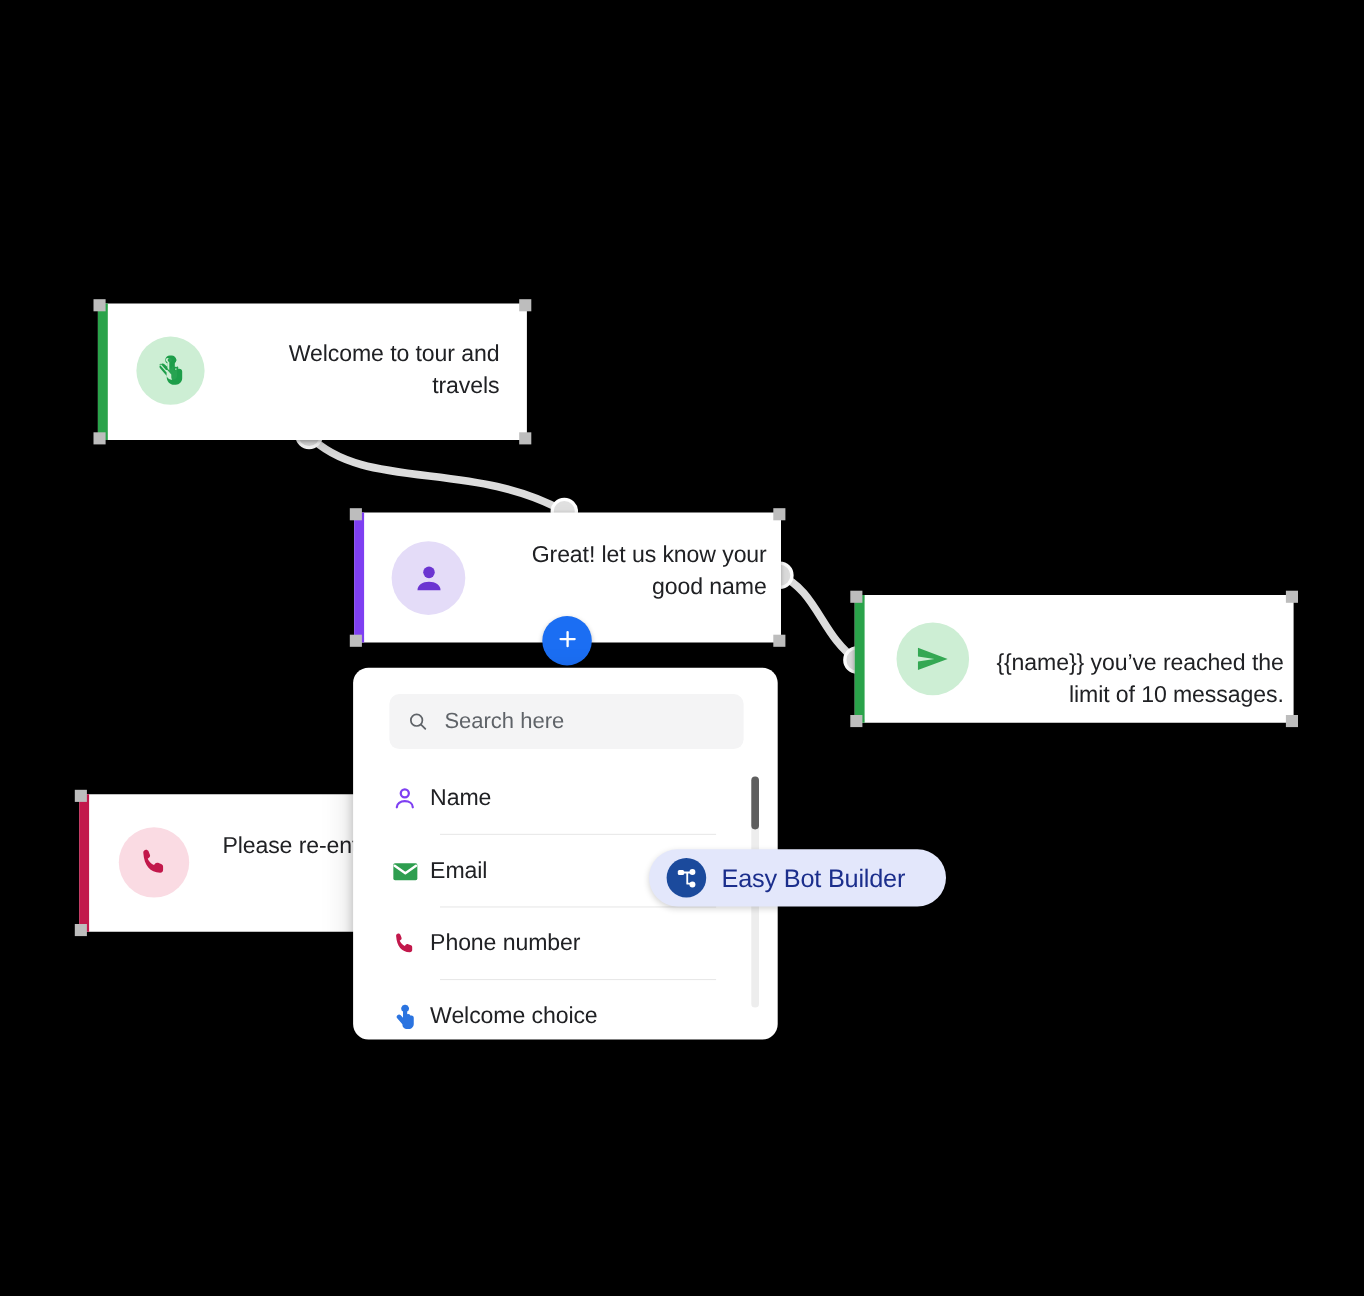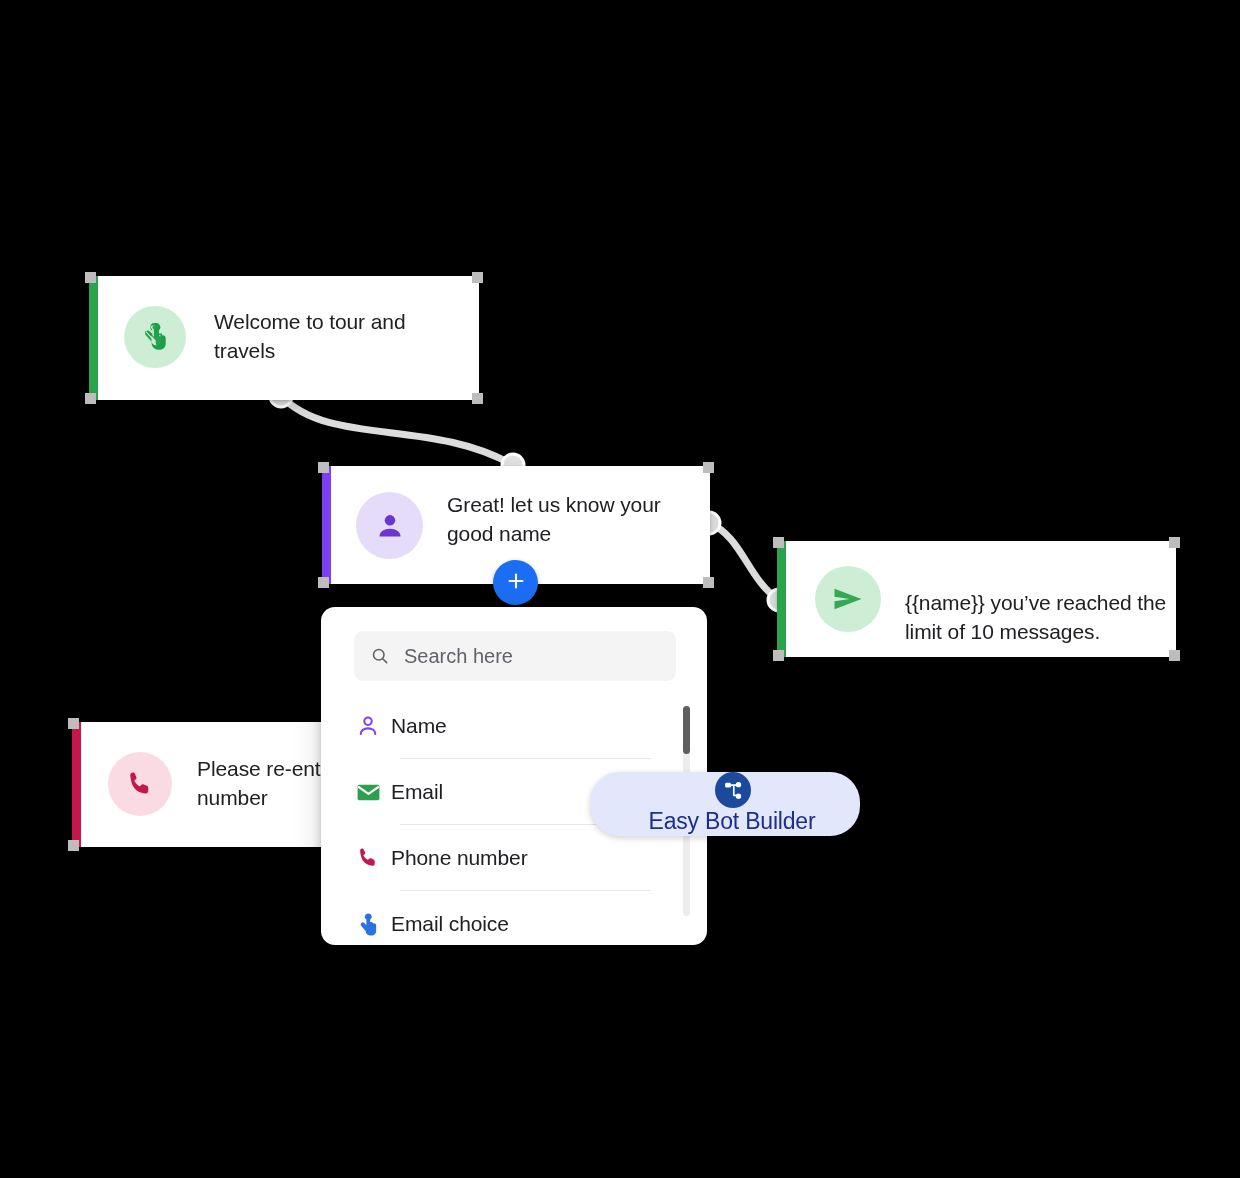--- a/index.html
+++ b/index.html
@@ -46,20 +46,21 @@
     align-items: center;
     justify-content: center;
   }
   .node-text {
     position: absolute;
     color: #202124;
     font-size: 21px;
     line-height: 29px;
     letter-spacing: -0.1px;
     white-space: pre-line;
+    text-align: right;
   }
 
   
   .handle {
     position: absolute;
     width: 11px;
     height: 11px;
     background: #bdbdbd;
   }
   .handle.tl { left: -4px;  top: -4px; }
@@ -217,27 +218,26 @@
     left: 0; top: 0;
     width: 7px; height: 48px;
     background: #5f5f5f;
     border-radius: 4px;
   }
 
   
   #bot-builder-badge {
     position: absolute;
     left: 590px; top: 772px;
-    width: 270px; height: 64px;
+    width: 270px; height: 52px;
     background: #e3e7fb;
     border-radius: 30px;
     display: flex;
     align-items: center;
     box-shadow: 0 2px 6px rgba(0,0,0,0.18);
-    flex-direction: column;
   }
   #bot-builder-icon {
     margin-left: 16px;
     width: 36px; height: 36px;
     border-radius: 50%;
     background: #1b4a9c;
     display: flex;
     align-items: center;
     justify-content: center;
     flex: 0 0 36px;
@@ -374,21 +374,21 @@
         <span class="row-label">Phone number</span>
         <span class="row-divider"></span>
       </div>
 
       <div class="picker-row">
         <span class="row-icon">
           <svg width="27" height="27" viewBox="0 0 24 24" xmlns="http://www.w3.org/2000/svg">
             <path d="M11.5 2.2a2.9 2.9 0 0 0-1.4 5.4v5.1L8.3 10.6a1.9 1.9 0 0 0-2.7 2.7l4 4.6v.4c0 1.9 1.6 3.5 3.5 3.5h1.6c2.3 0 4.1-1.8 4.1-4.1v-5c0-1-.8-1.8-1.8-1.8-.3 0-.6.1-.8.2-.2-.8-.9-1.4-1.8-1.4-.3 0-.6.1-.9.2V7.6a2.9 2.9 0 0 0-1.4-5.4z" fill="#2b74e0"></path>
           </svg>
         </span>
-        <span class="row-label">Email choice</span>
+        <span class="row-label">Welcome choice</span>
 
       </div>
 
     </div>
 
     <div id="picker-scrollbar">
       <div id="picker-scroll-thumb"></div>
     </div>
   </div>
 

